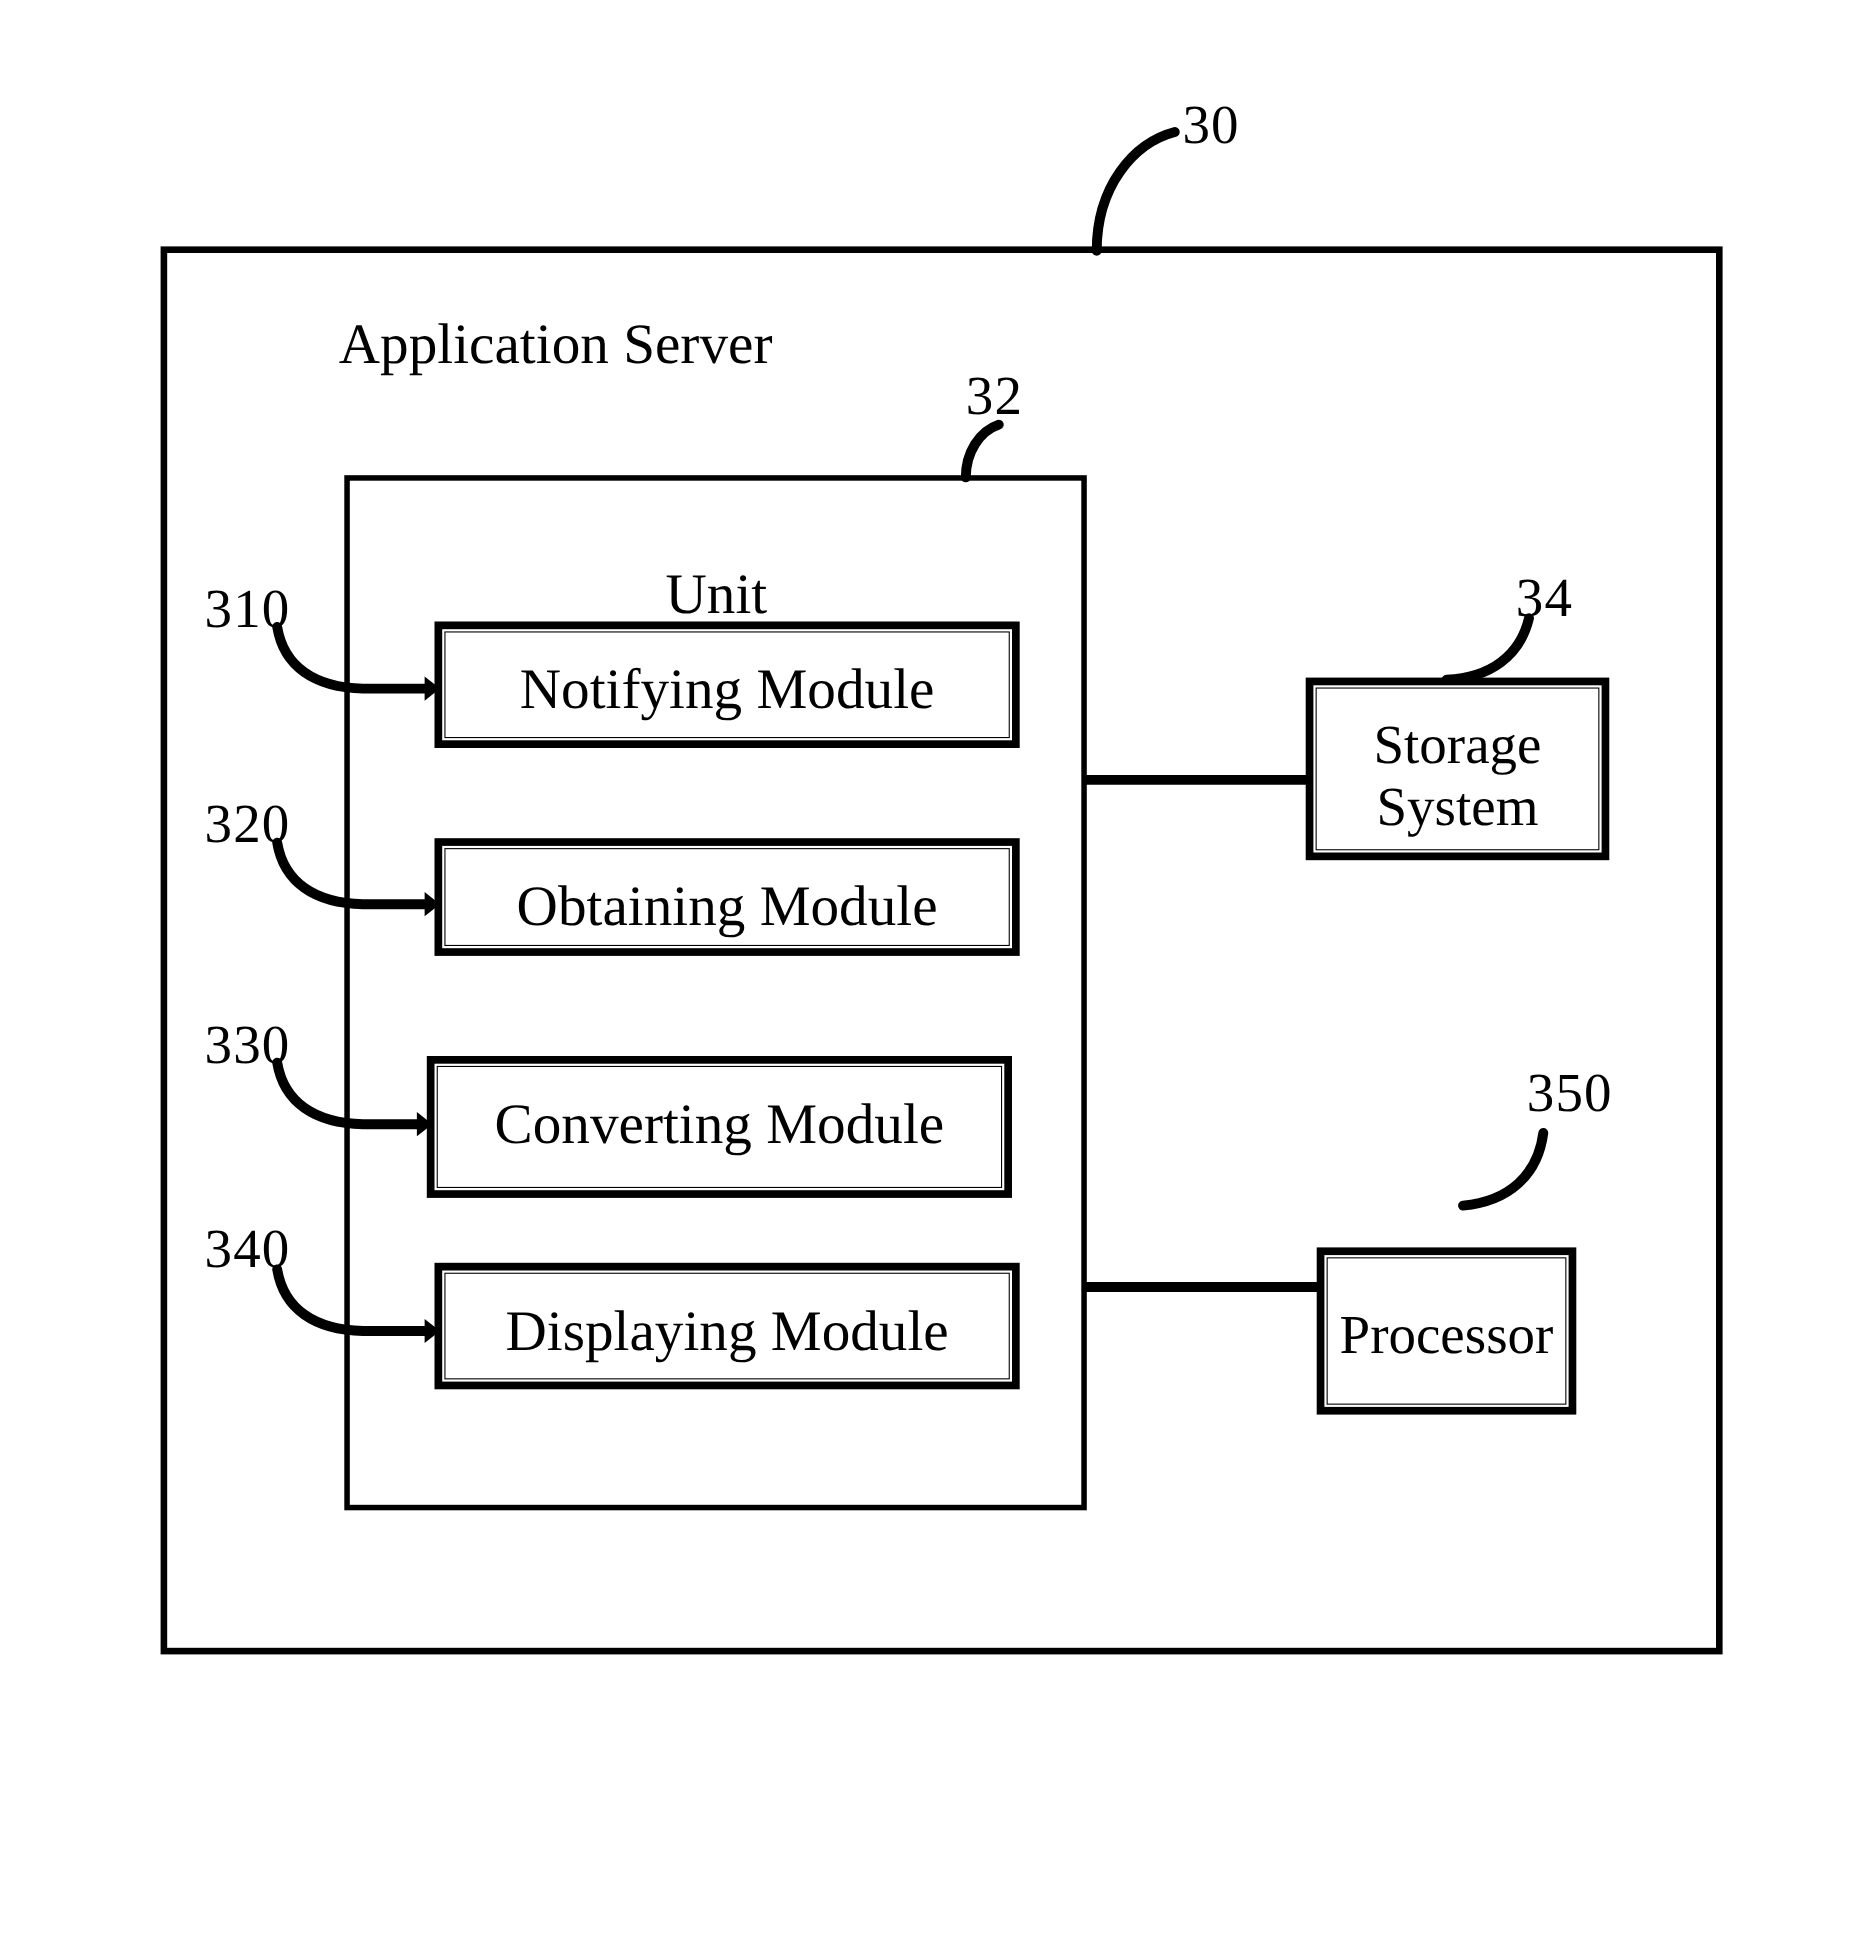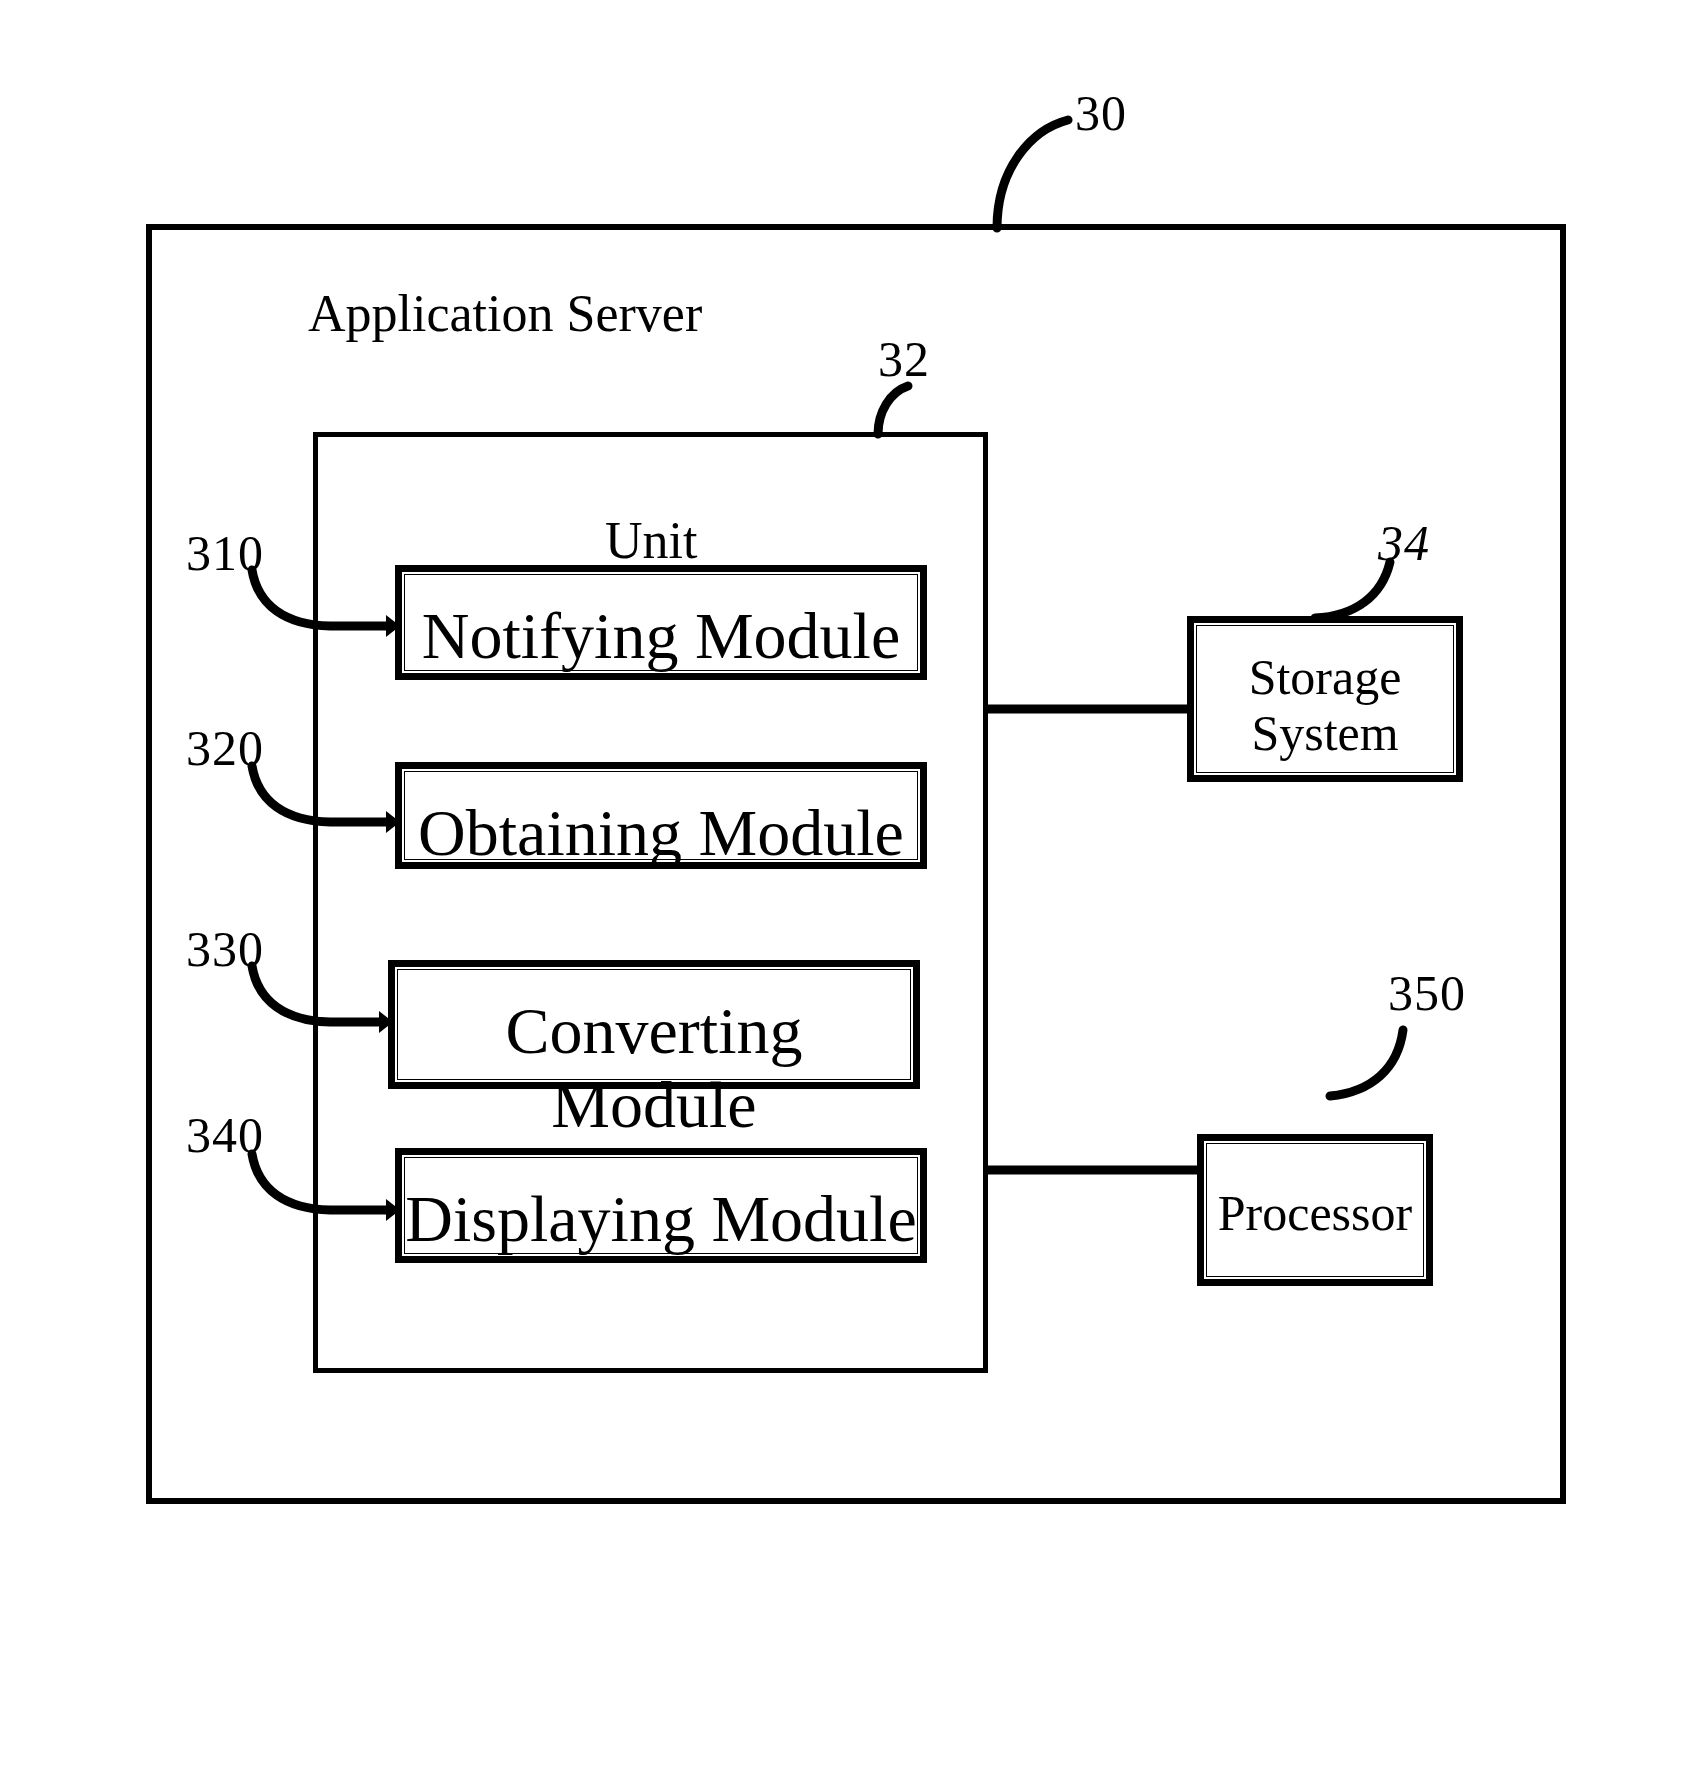--- a/index.html
+++ b/index.html
@@ -71,21 +71,21 @@
     position: absolute;
     font-size: 50px;
     letter-spacing: 1px;
     line-height: 1;
     white-space: nowrap;
   }
 
   
   .txt-server    { font-size: 52px; }
   .txt-unit      { font-size: 52px; }
-  .txt-module    { font-size: 66px; }
+  .txt-module    { font-size: 52px; }
   .txt-side      { font-size: 50px; }
   .txt-fig       { font-size: 46px; font-weight: bold; letter-spacing: 1px; }
 
   
   #overlay {
     position: absolute;
     left: 0; top: 0;
     width: 1697px;
     height: 1777px;
     pointer-events: none;
@@ -125,21 +125,21 @@
 
   <div class="box module-box double" style="left:395px; top:1148px; width:532px; height:115px;">
     <div class="box-label txt-module" style="top:27px;">Displaying Module</div>
   </div>
   <div class="ref-num" style="left:186px; top:1110px;">340</div>
 
   <div class="box side-box double" style="left:1187px; top:616px; width:276px; height:166px;">
     <div class="box-label txt-side" style="top:26px;">Storage
 System</div>
   </div>
-  <div class="ref-num" style="left:1378px; top:518px;font-style:italic;">34</div>
+  <div class="ref-num" style="left:1378px; top:518px;">34</div>
 
   <div class="box side-box double" style="left:1197px; top:1134px; width:236px; height:152px;">
     <div class="box-label txt-side" style="top:44px;">Processor</div>
   </div>
   <div class="ref-num" style="left:1388px; top:968px;text-align:right;">350</div>
 
   <svg id="overlay" viewBox="0 0 1697 1777">
 
     <path d="M 997 228 C 997 170 1030 130 1068 120" fill="none" stroke="#000" stroke-width="9" stroke-linecap="round"></path>
 

